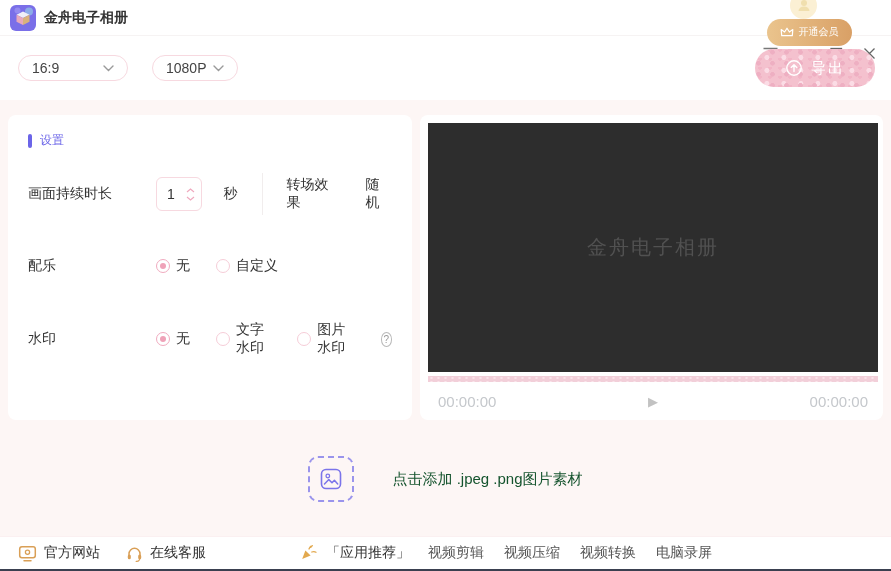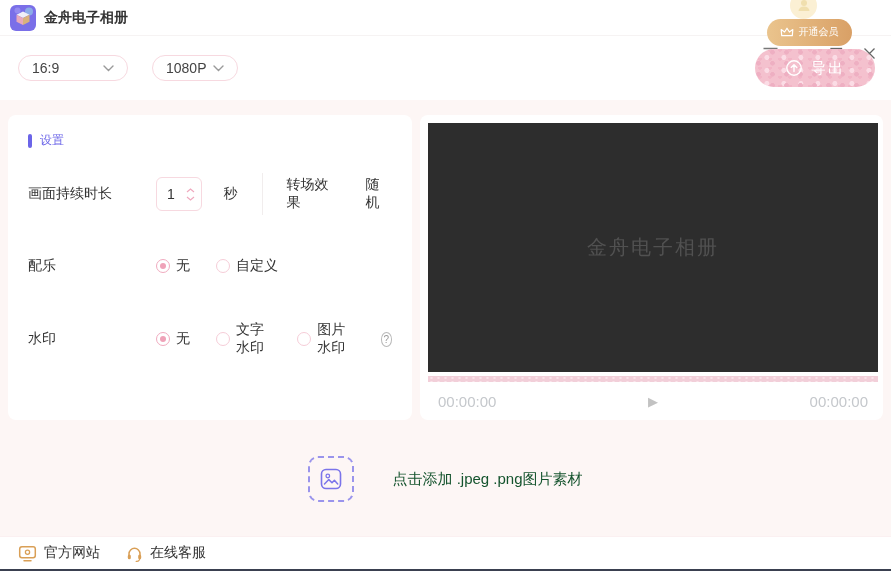--- a/index.html
+++ b/index.html
@@ -298,14 +298,27 @@
   <span class="f-item">
     <svg width="17" height="17" viewBox="0 0 17 17">
       <path d="M3 10.5 V8.8 a5.5 5.5 0 0 1 11 0 V10.5" fill="none" stroke="#D99F56" stroke-width="1.5" stroke-linecap="round"></path>
       <rect x="1.8" y="9.6" width="3" height="4.6" rx="1.5" fill="#D99F56"></rect>
       <rect x="12.2" y="9.6" width="3" height="4.6" rx="1.5" fill="#D99F56"></rect>
       <path d="M13.6 14.4 a3.4 3.4 0 0 1 -3.4 2" fill="none" stroke="#D99F56" stroke-width="1.2" stroke-linecap="round"></path>
     </svg>
     <span>在线客服</span>
   </span>
 
+  <span class="recommend">
+    <svg width="20" height="20" viewBox="0 0 20 20">
+      <path d="M4.2 16 L7.4 7.4 L12.6 12.6 Z" fill="#E2A94F"></path>
+      <path d="M11 6 q1 -3 3.2 -3.2 M13.8 9 q2.2 -1 4.2 0.2 M12.8 4.2 l1.6 -1.6" fill="none" stroke="#E2A94F" stroke-width="1.3" stroke-linecap="round"></path>
+    </svg>
+    <span class="recommend-title">「应用推荐」</span>
+    <span class="f-links">
+      <span class="f-link">视频剪辑</span>
+      <span class="f-link">视频压缩</span>
+      <span class="f-link">视频转换</span>
+      <span class="f-link">电脑录屏</span>
+    </span>
+  </span>
 </div>
 <div class="bottom-strip"></div>
 
 </body></html>

